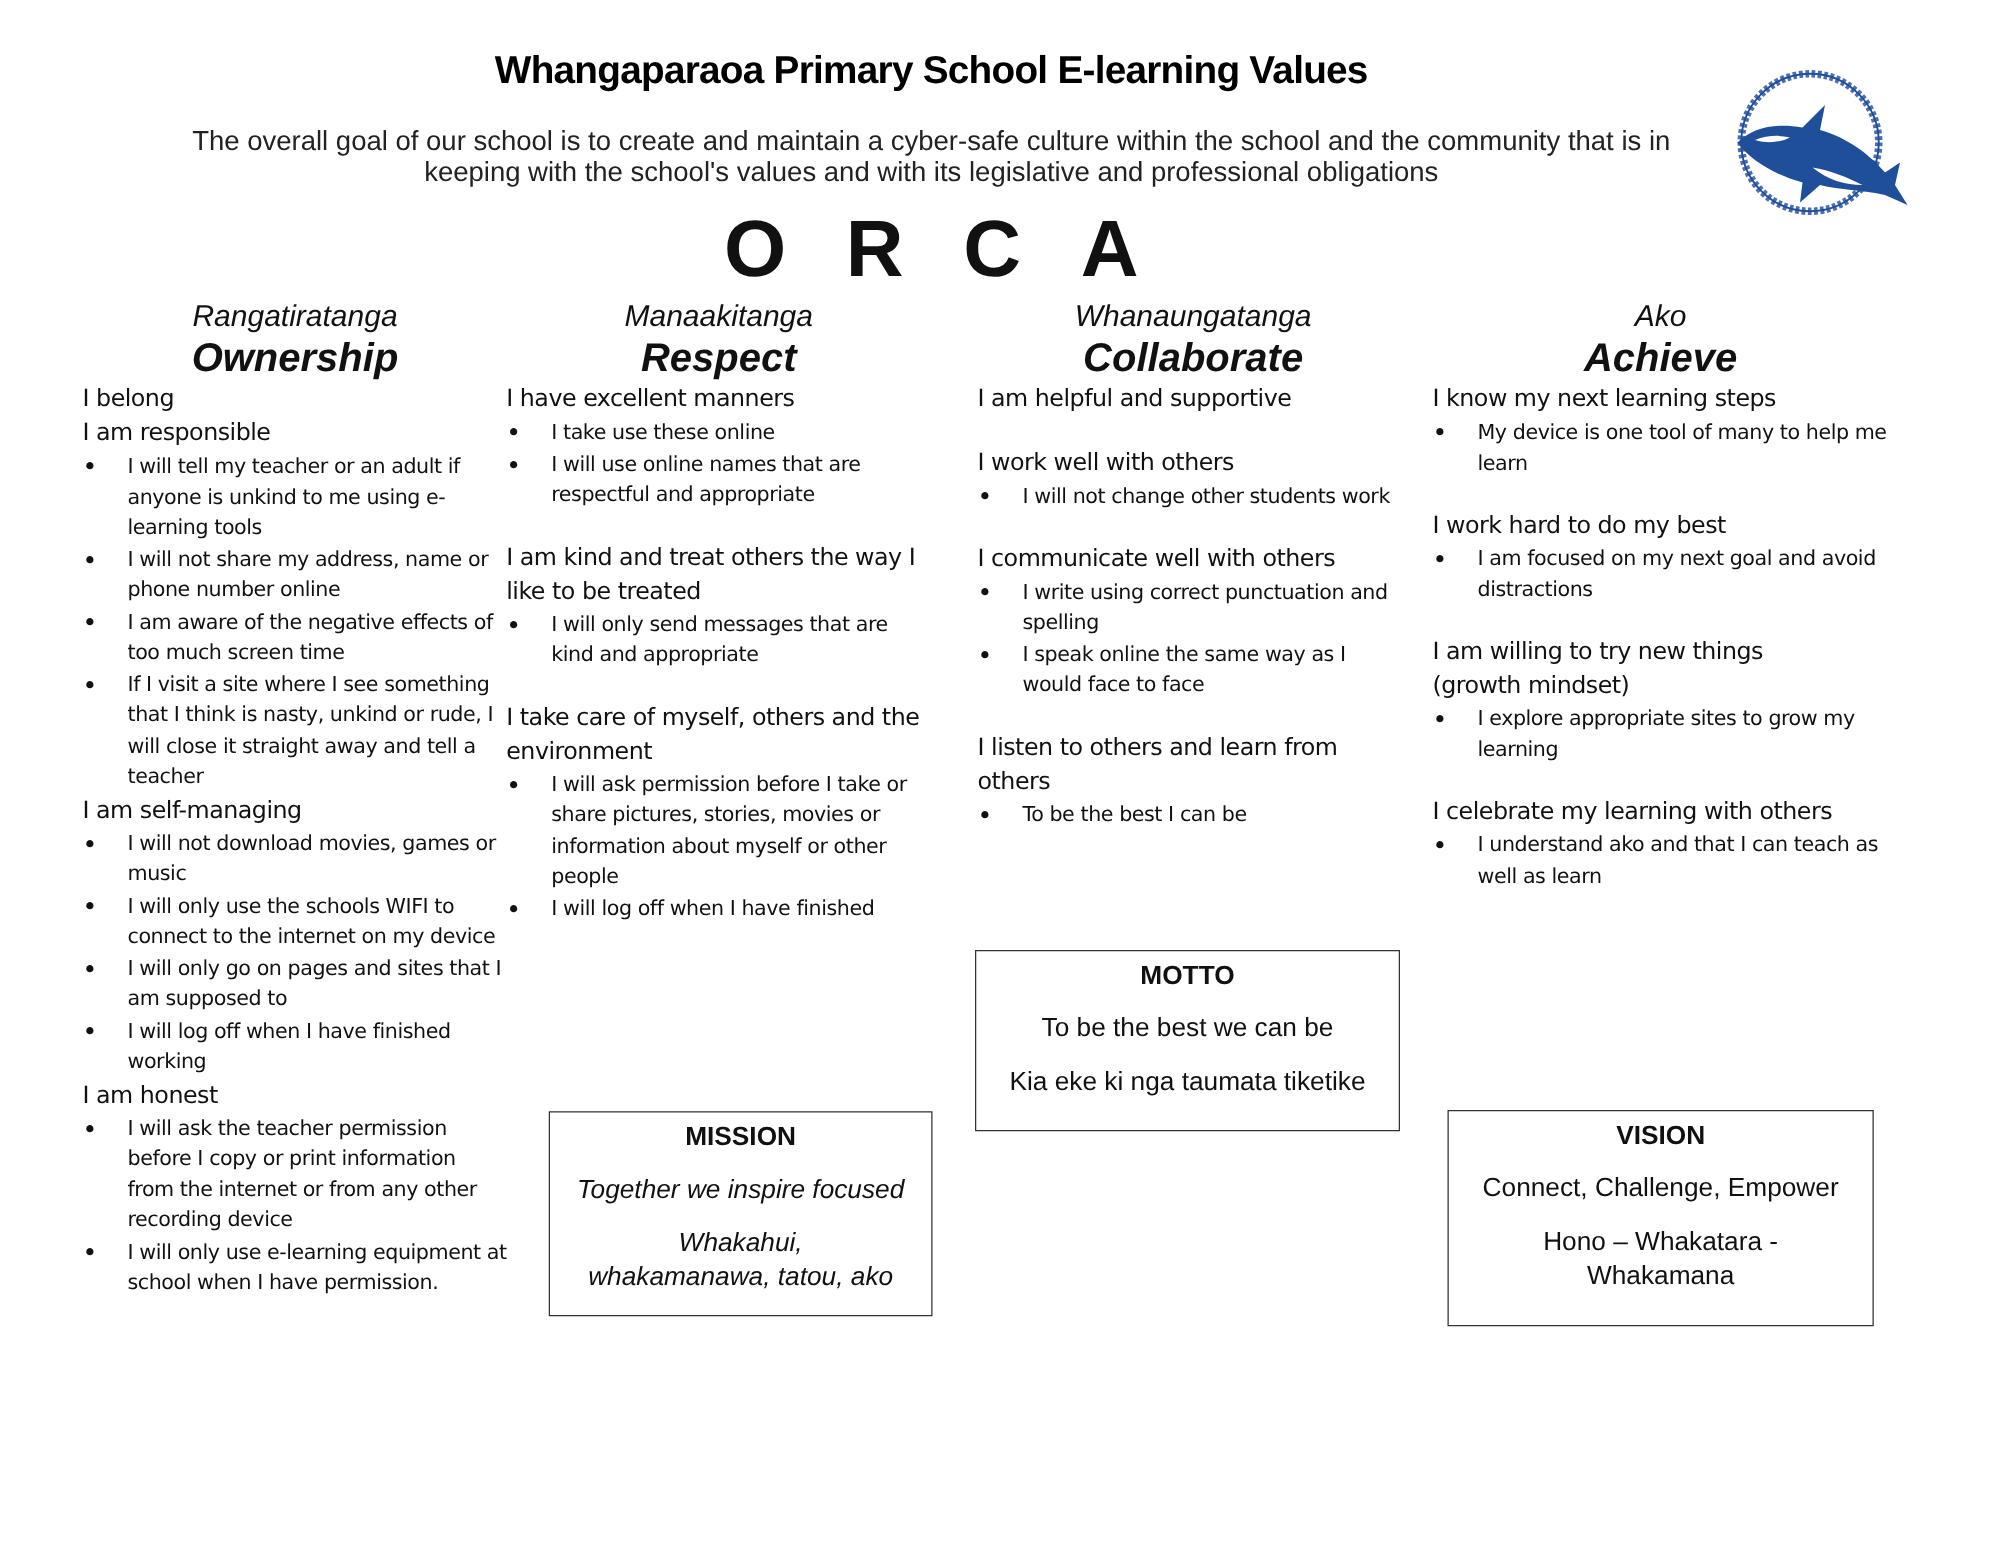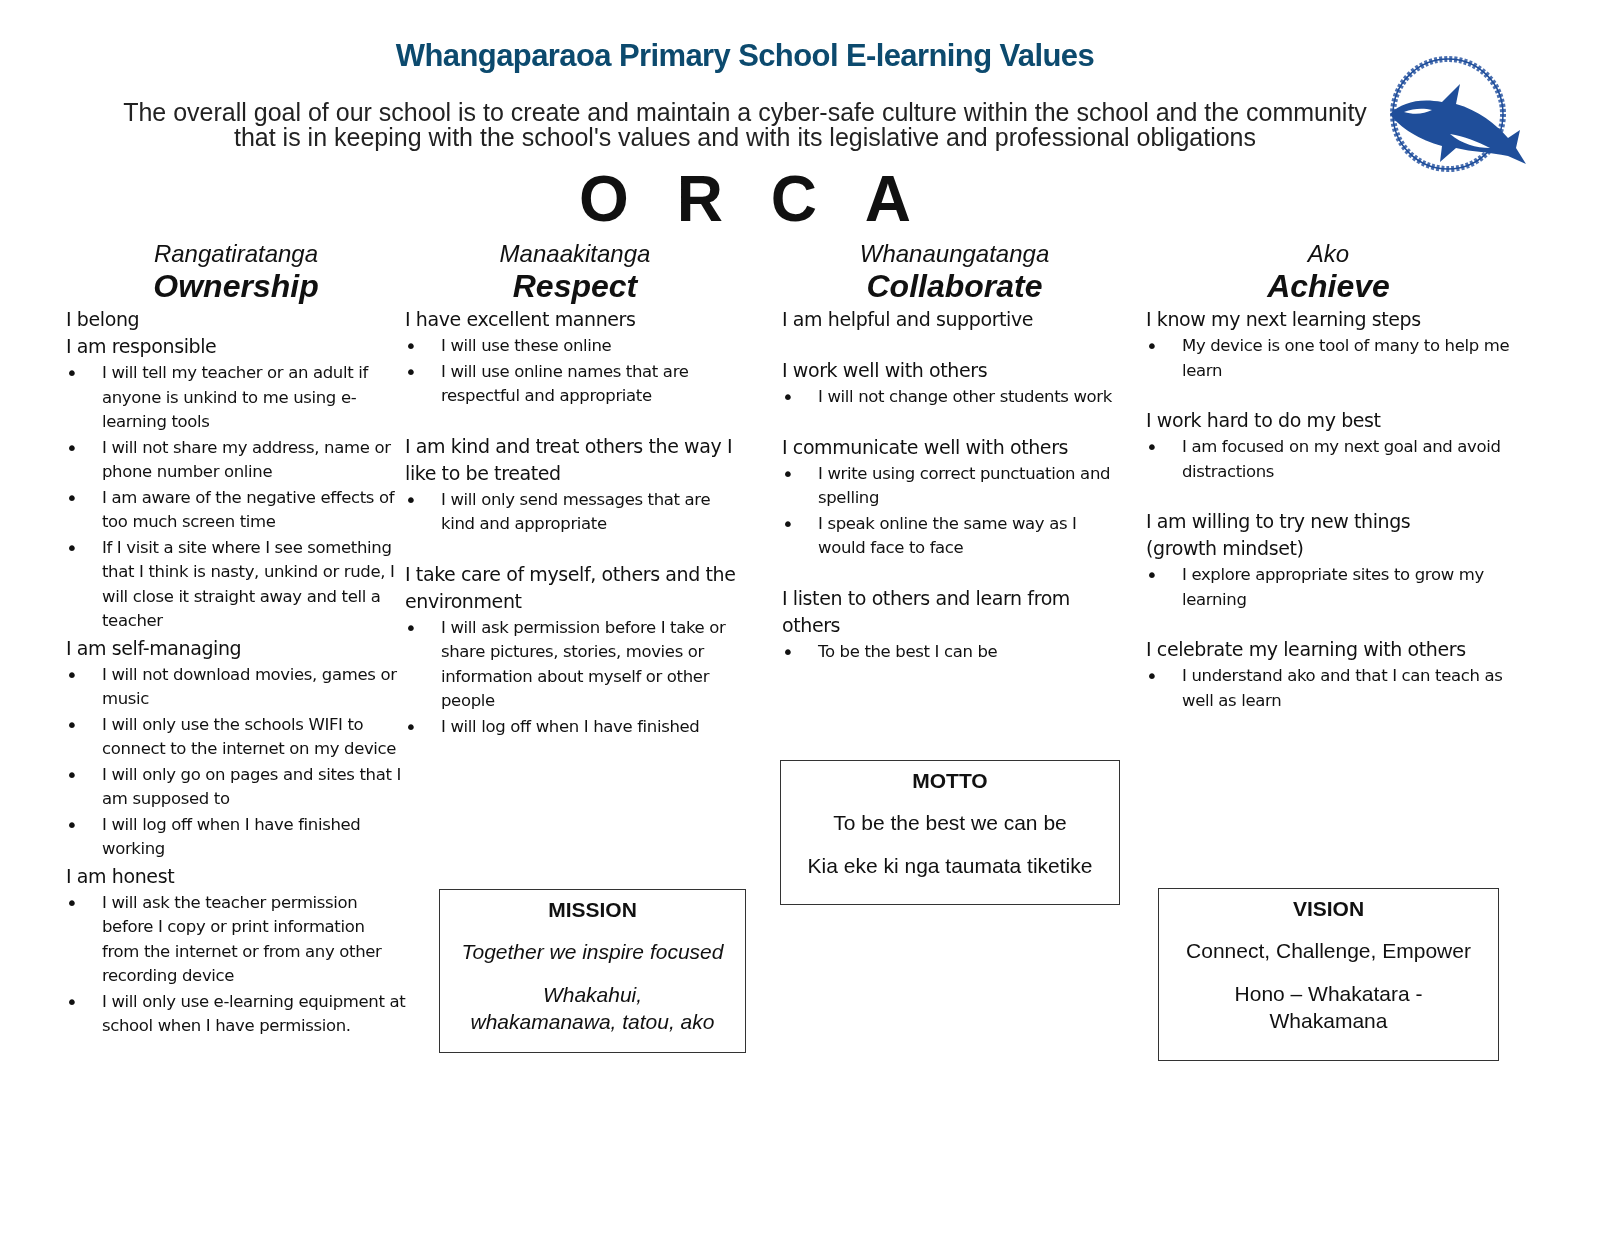--- a/index.html
+++ b/index.html
@@ -1,19 +1,19 @@
 <!DOCTYPE html>
 <html><head>
 <meta charset="utf-8">
 <style>
   html, body { margin: 0; padding: 0; background: #ffffff; }
   body { width: 1600px; height: 1237px; position: relative; overflow: hidden; color: #111; }
   .abs { position: absolute; }
-  .title { left: 0; width: 1490px; top: 38px; text-align: center; font-family: "Liberation Sans", sans-serif; font-weight: bold; font-size: 31px; letter-spacing: -0.6px; color: #0c4a6e; }
-  .intro { left: 120px; width: 1250px; top: 100px; text-align: center; font-family: "Liberation Sans", sans-serif; font-size: 25px; line-height: 25px; color: #222; }
+  .title { left: 0; width: 1490px; top: 38px; text-align: center; font-family: "Liberation Sans", sans-serif; font-weight: bold; font-size: 31px; letter-spacing: -0.6px; color: #000000; }
+  .intro { left: 120px; width: 1250px; top: 100px; text-align: center; font-family: "Liberation Sans", sans-serif; font-size: 22px; line-height: 25px; color: #222; }
   .orca { left: 0; width: 1490px; top: 162px; text-align: center; font-family: "Liberation Sans", sans-serif; font-weight: bold; font-size: 64px; letter-spacing: 0; color: #111; }
   .orca span { display: inline-block; margin: 0 15px; }
   .logo { left: 1380px; top: 52px; width: 150px; height: 125px; }
 
   .col { position: absolute; top: 240px; font-family: "Liberation Sans", sans-serif; }
   .col .maori { text-align: center; font-style: italic; font-size: 24px; line-height: 28px; color: #111; }
   .col .english { text-align: center; font-style: italic; font-weight: bold; font-size: 32px; line-height: 36px; color: #111; margin-bottom: 2px; }
   .col .body { font-family: "DejaVu Sans", sans-serif; }
   .heading { font-size: 19px; line-height: 27px; color: #111; letter-spacing: -0.4px; }
   .gap { margin-top: 24px; }
@@ -78,21 +78,21 @@
 </div>
 
 <div class="col" style="left:405px; width:335px;">
   <div style="width:340px;">
     <div class="maori">Manaakitanga</div>
     <div class="english">Respect</div>
   </div>
   <div class="body">
     <div class="heading">I have excellent manners</div>
     <ul class="items">
-      <li>I will use these online</li>
+      <li>I take use these online</li>
       <li>I will use online names that are respectful and appropriate</li>
     </ul>
     <div class="heading gap">I am kind and treat others the way I like to be treated</div>
     <ul class="items">
       <li>I will only send messages that are kind and appropriate</li>
     </ul>
     <div class="heading gap">I take care of myself, others and the environment</div>
     <ul class="items">
       <li>I will ask permission before I take or share pictures, stories, movies or information about myself or other people</li>
       <li>I will log off when I have finished</li>

